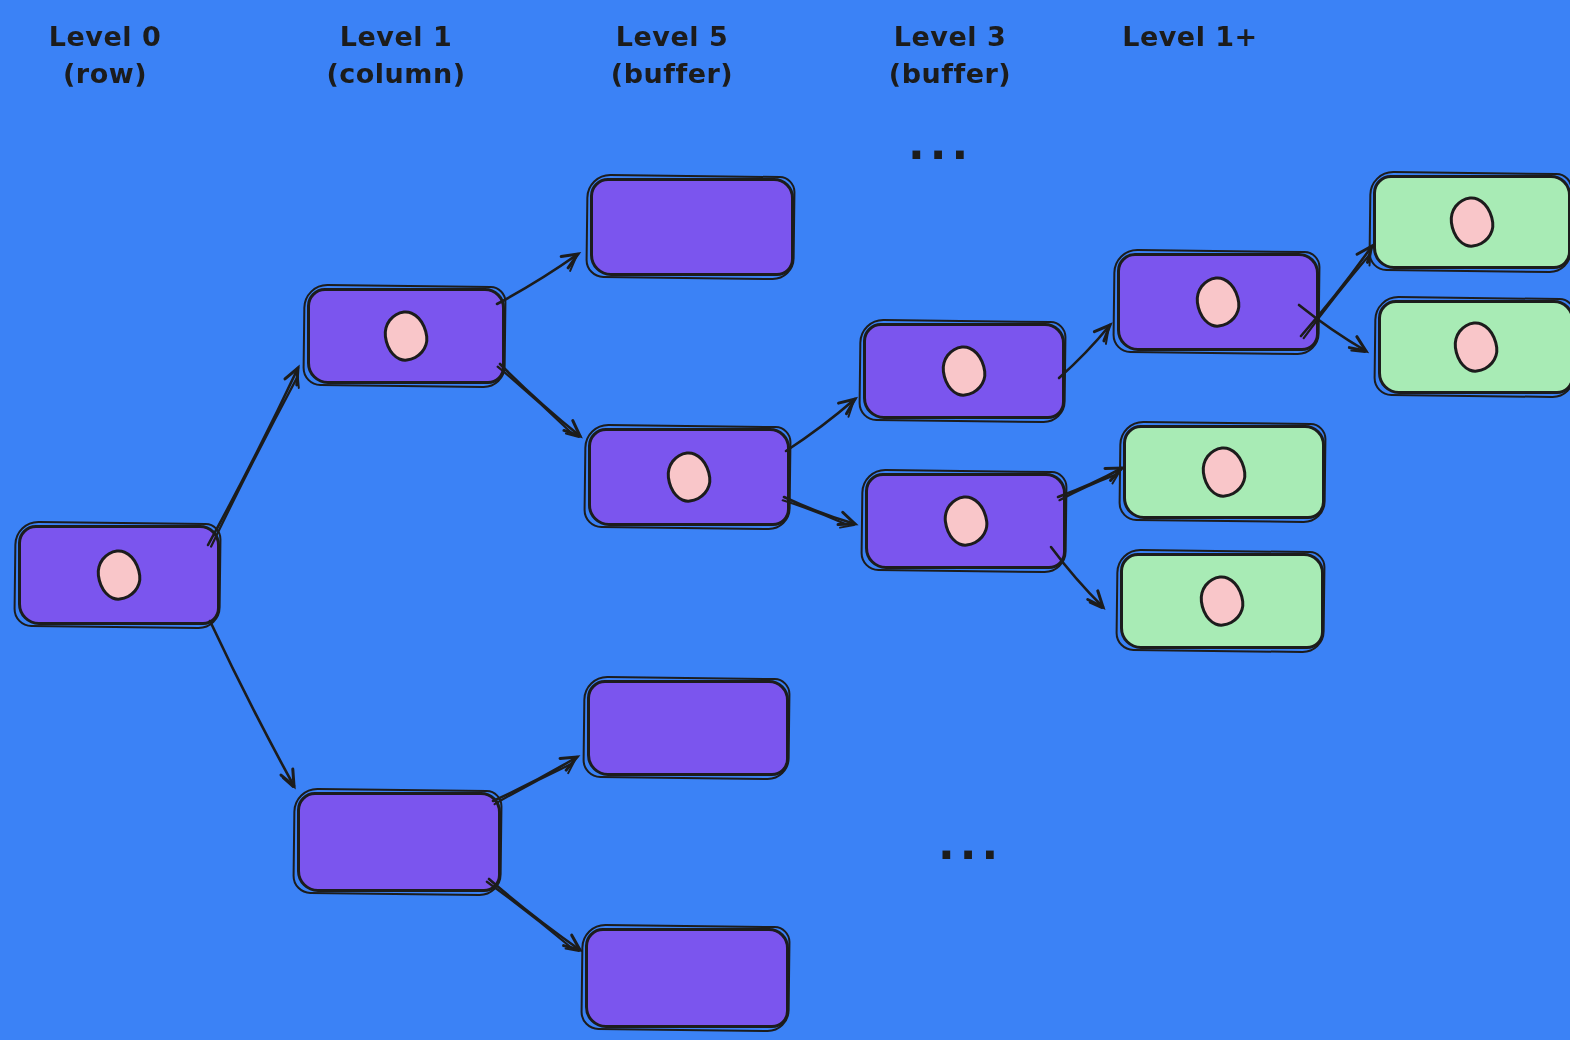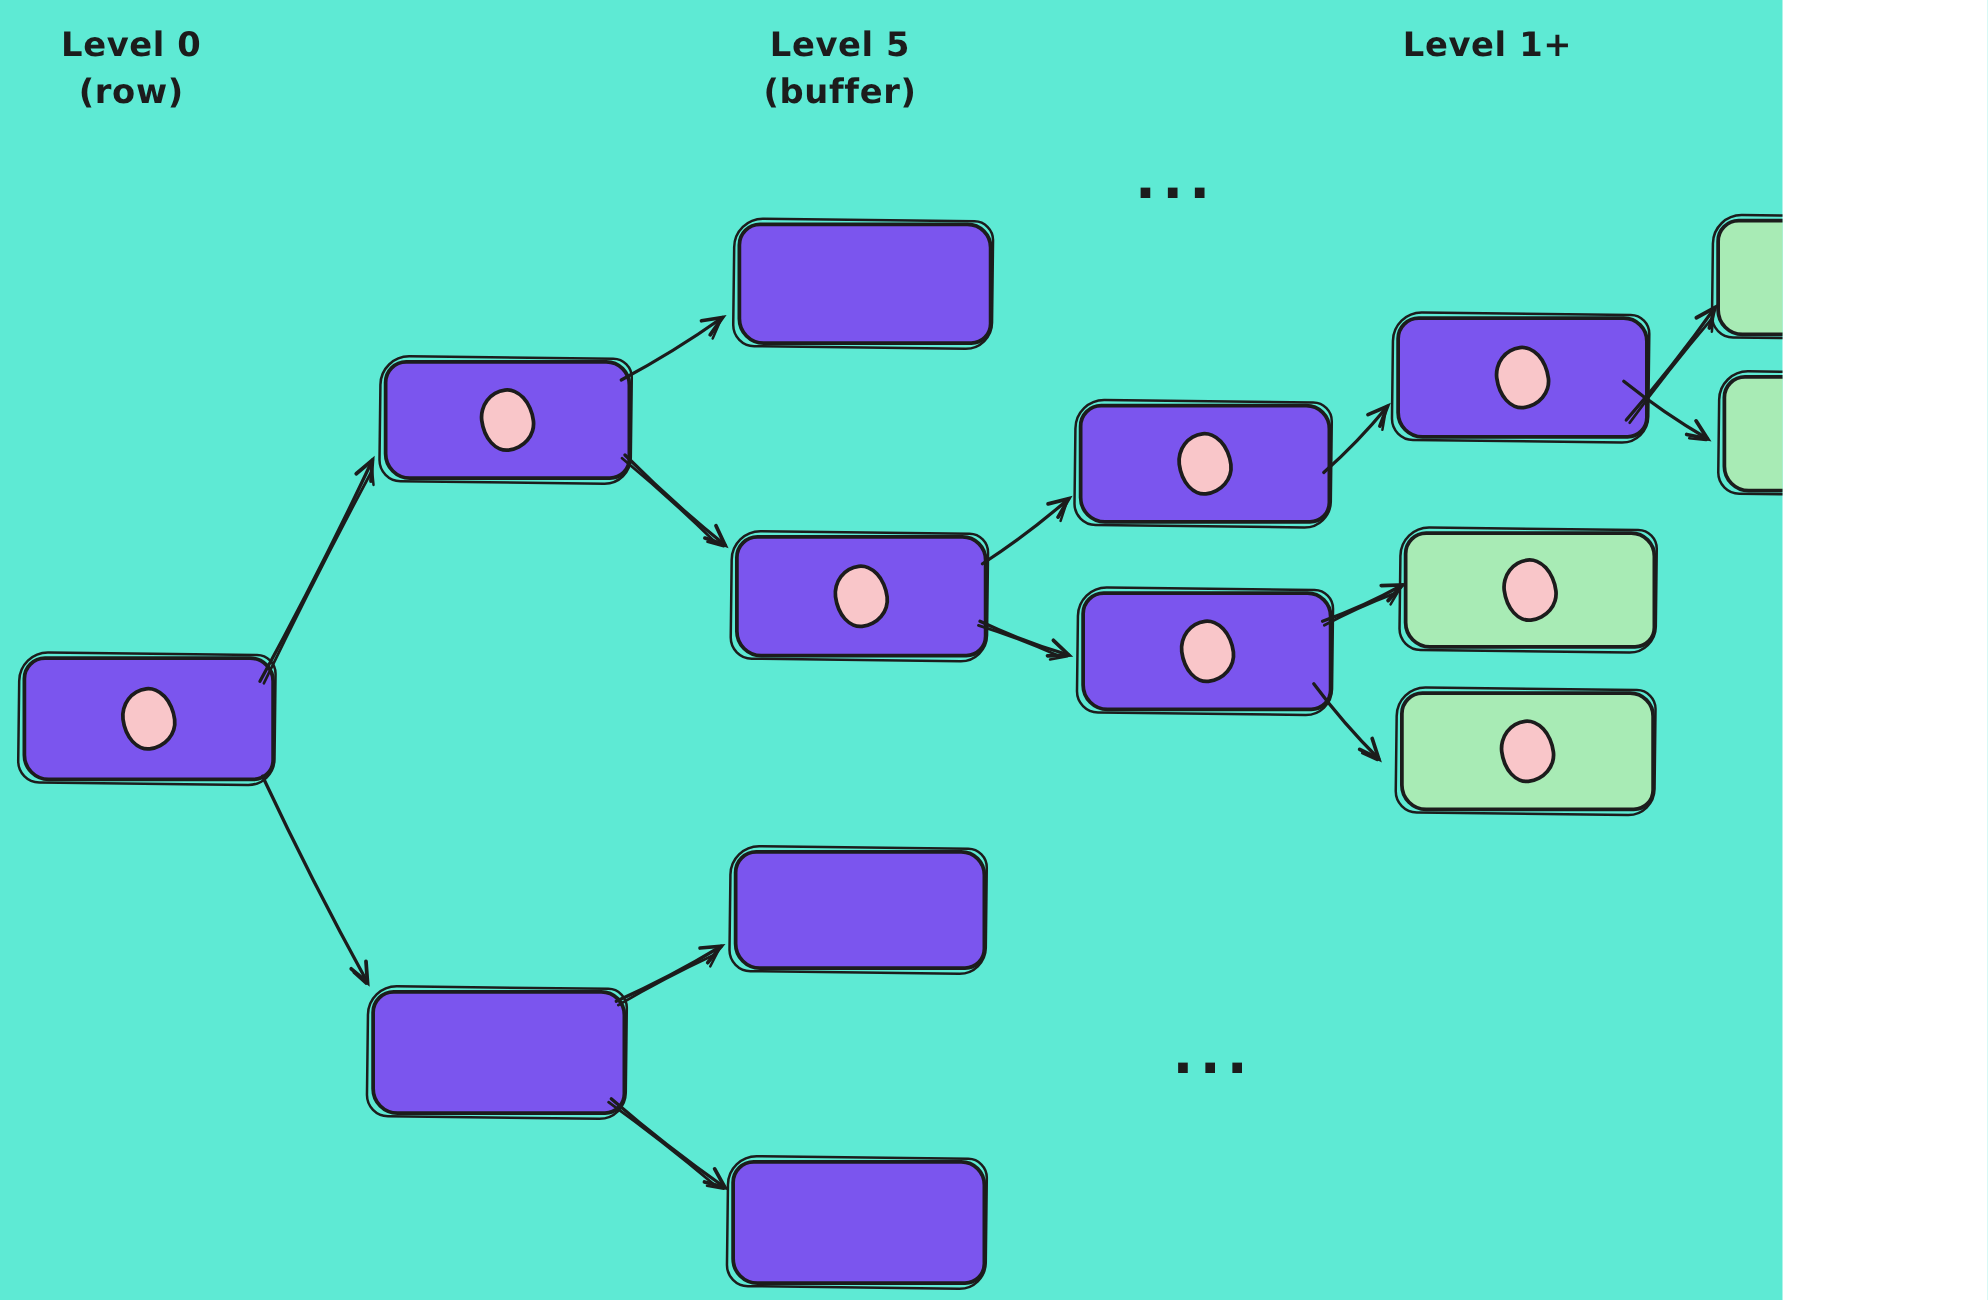--- a/index.html
+++ b/index.html
@@ -1,17 +1,17 @@
 <!DOCTYPE html>
 <html><head>
 <meta charset="utf-8">
 <style>
   html,body{margin:0;padding:0;background:#ffffff;}
   .canvas{
-    position:relative;width:1426px;height:1040px;background:#5eead4;
+    position:relative;width:1570px;height:1040px;background:#3b82f6;
     font-family:"DejaVu Sans",sans-serif;color:#1c1c1c;overflow:hidden;
   }
   
   .col-label{
     position:absolute;transform:translateX(-50%);text-align:center;
     font-size:27px;font-weight:bold;line-height:37px;letter-spacing:.5px;
     white-space:nowrap;
   }
   
   .dots{
@@ -41,22 +41,30 @@
 </style>
 </head>
 <body>
 
 <div class="canvas">
 
   <div class="col-label" style="left:105px;top:18px">
     <div>Level 0</div>
     <div>(row)</div>
   </div>
+  <div class="col-label" style="left:396px;top:18px">
+    <div>Level 1</div>
+    <div>(column)</div>
+  </div>
   <div class="col-label" style="left:672px;top:18px">
     <div>Level 5</div>
+    <div>(buffer)</div>
+  </div>
+  <div class="col-label" style="left:950px;top:18px">
+    <div>Level 3</div>
     <div>(buffer)</div>
   </div>
   <div class="col-label" style="left:1190px;top:18px">
     <div>Level 1+</div>
   </div>
 
   <div class="dots" style="left:908px;top:122px">...</div>
   <div class="dots" style="left:938px;top:822px">...</div>
 
   <div id="nodes-layer">

